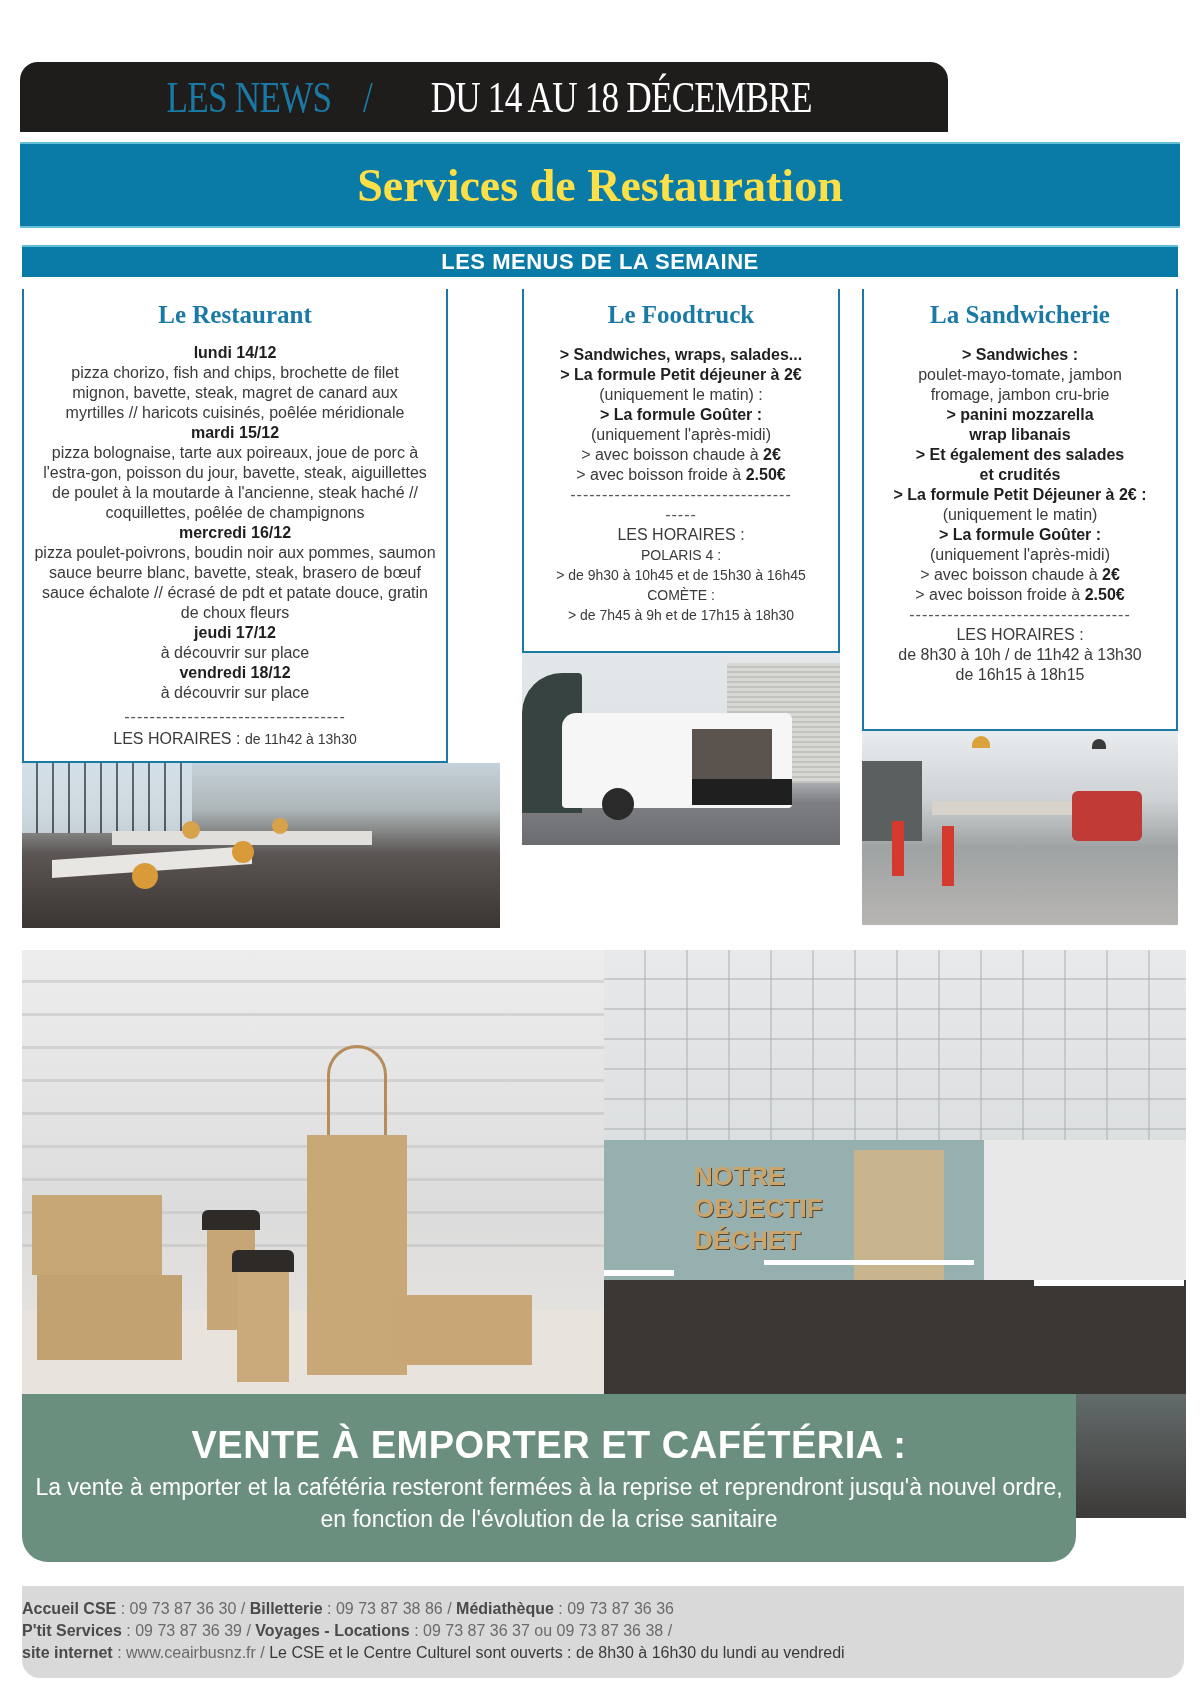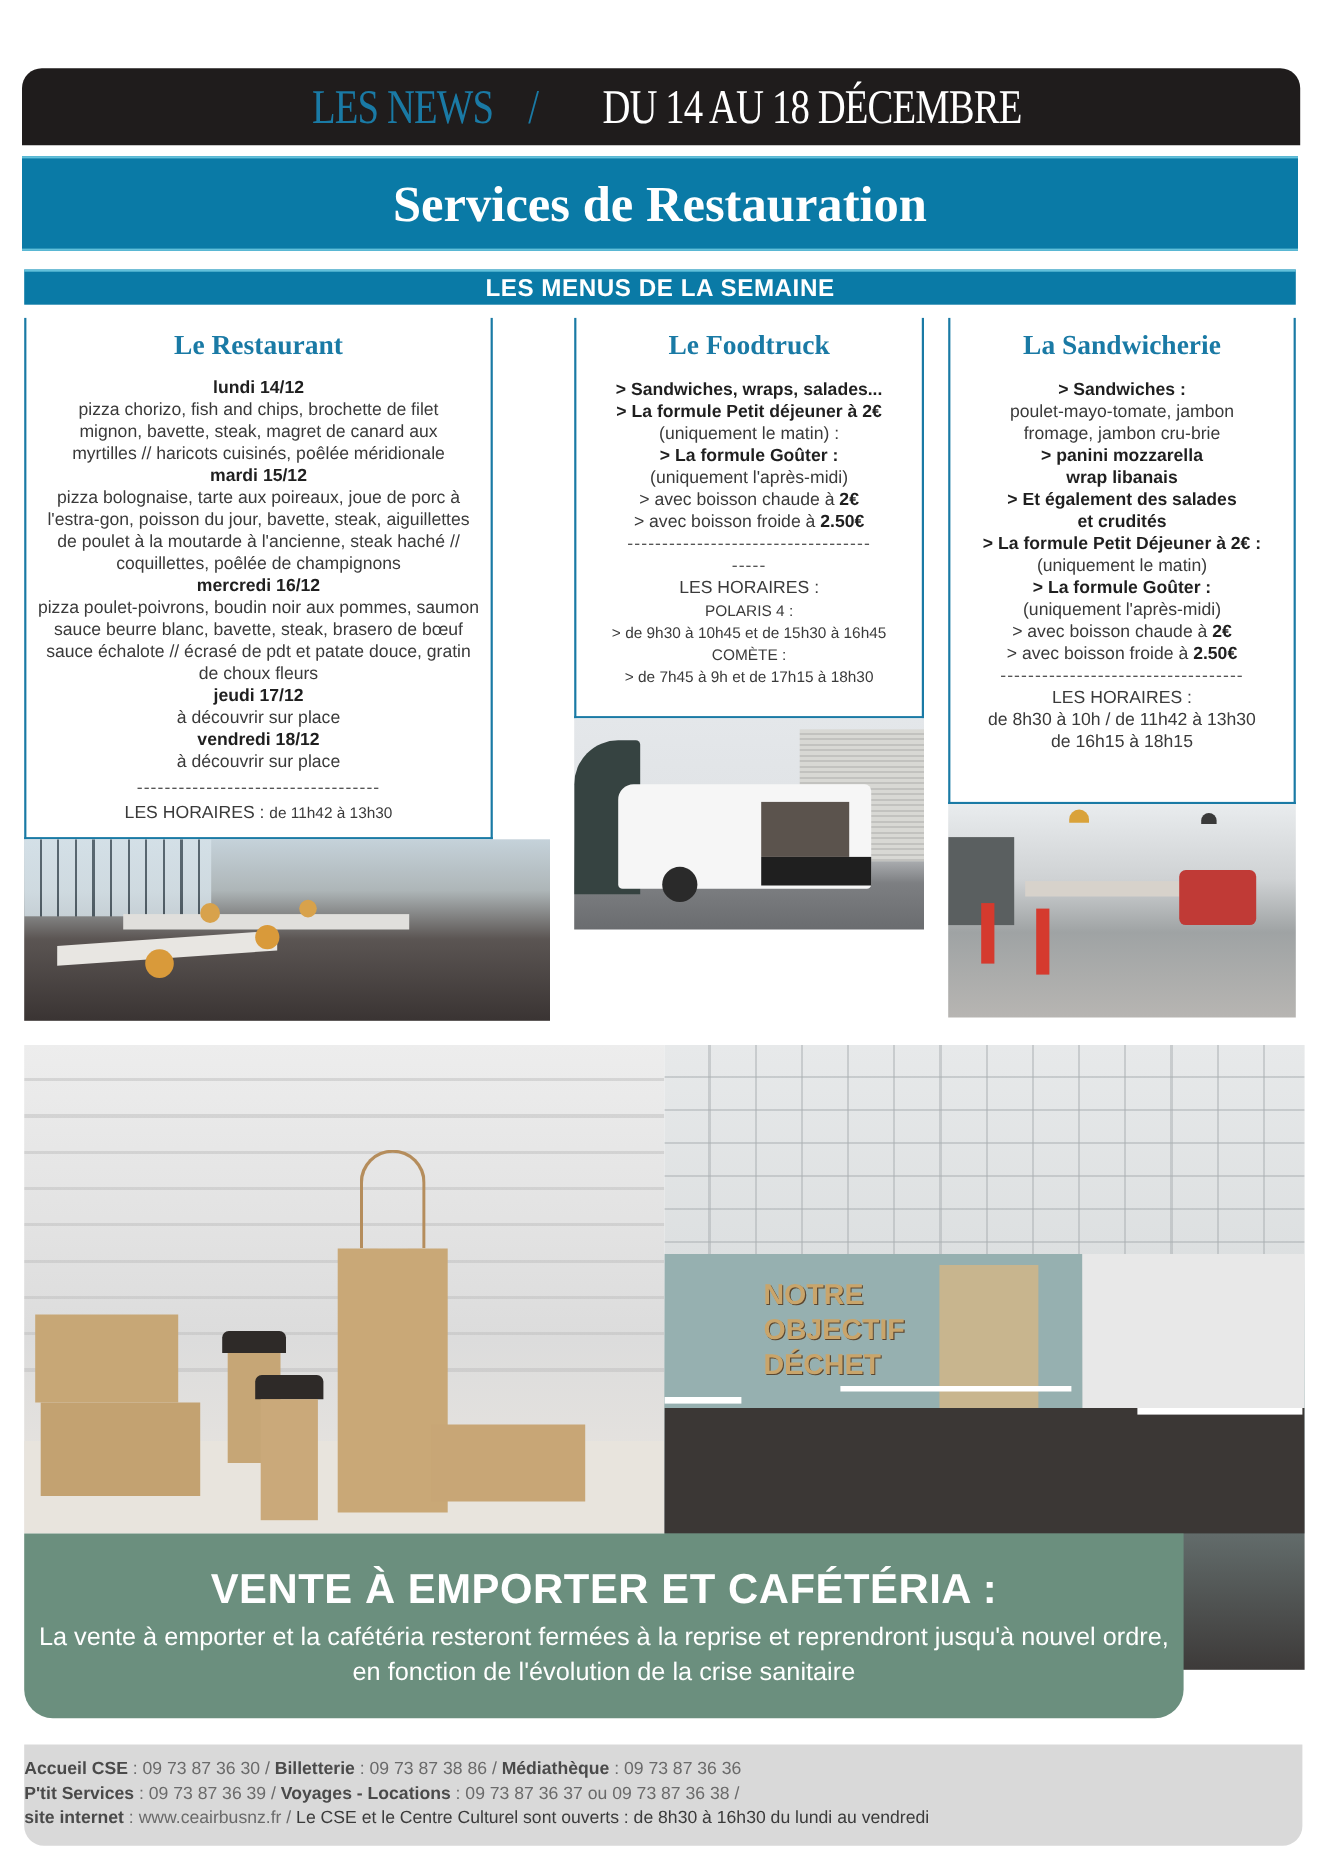--- a/index.html
+++ b/index.html
@@ -1,35 +1,35 @@
 <!DOCTYPE html>
 <html><head>
 <meta charset="utf-8">
 <style>
   * { box-sizing: border-box; margin: 0; padding: 0; }
   html, body { width: 1200px; height: 1697px; background: #ffffff; overflow: hidden; }
   body { position: relative; font-family: "Liberation Sans", sans-serif; color: #3a3a3a; }
 
   .top-banner {
-    position: absolute; left: 20px; top: 62px; width: 1162px; height: 70px;
+    position: absolute; left: 20px; top: 62px; width: 928px; height: 70px;
     background: #1f1c1c; border-radius: 18px 18px 0 0;
     display: flex; align-items: center; justify-content: center;
     font-family: "Liberation Serif", serif; font-size: 44px; letter-spacing: -1px;
     transform-origin: center;
     padding-left: 37px;
   }
   .top-banner .news { color: #1a7aa5; }
   .top-banner .slash { color: #1a7aa5; margin: 0 10px; }
   .top-banner .dates { color: #ffffff; }
   .top-banner span { display: inline-block; transform: scaleX(0.8); }
 
   .title-banner {
     position: absolute; left: 20px; top: 142px; width: 1160px; height: 86px;
     background: #0a7aa6; display: flex; align-items: center; justify-content: center;
-    color: #ffffff; font-family: "Liberation Serif", serif; font-size: 46px; font-weight: bold;
+    color: #fde047; font-family: "Liberation Serif", serif; font-size: 46px; font-weight: bold;
     border-top: 2px solid #62c0da; border-bottom: 2px solid #62c0da;
   }
 
   .menus-header {
     position: absolute; left: 22px; top: 245px; width: 1156px; height: 32px;
     background: #0a7aa6; color: #fff; display: flex; align-items: center; justify-content: center;
     font-weight: bold; font-size: 22px; letter-spacing: 0.5px;
     border-top: 2px solid #62c0da;
   }
 

